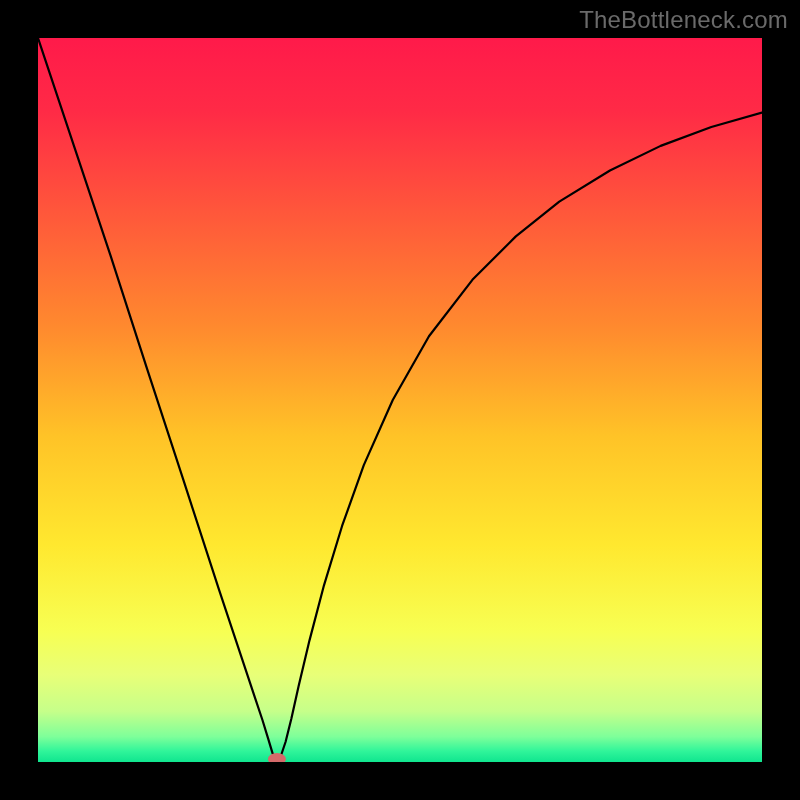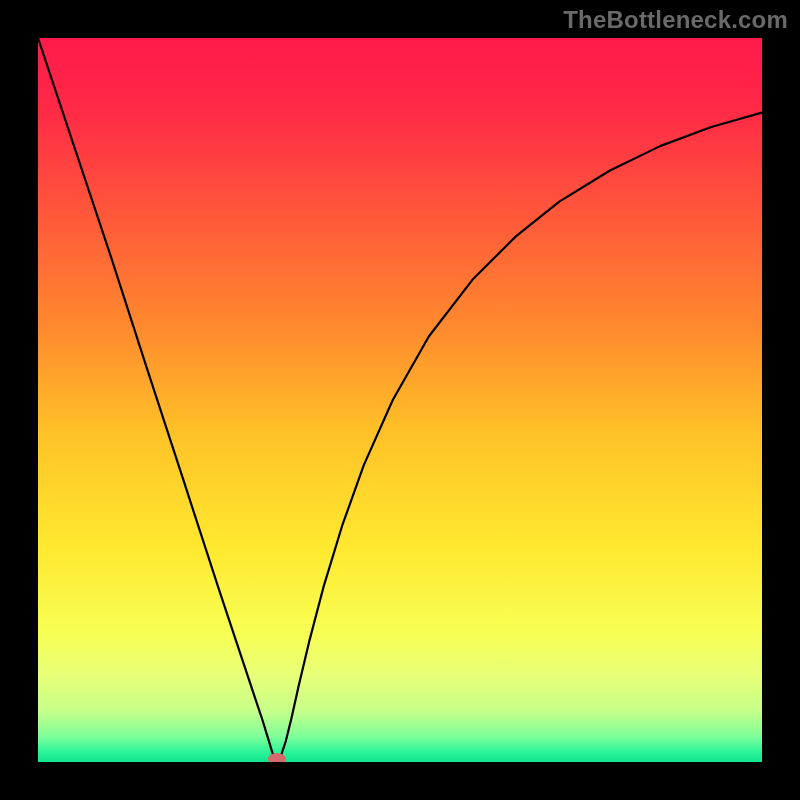--- a/index.html
+++ b/index.html
@@ -16,21 +16,21 @@
     width: 800px;
     height: 800px;
     background: #000;
   }
   .watermark {
     position: absolute;
     top: 6px;
     right: 12px;
     color: #6a6a6a;
     font-size: 24px;
-    font-weight: 700;
+    font-weight: 400;
     letter-spacing: 0.2px;
   }
   .plot-wrap {
     position: absolute;
     left: 38px;
     top: 38px;
     width: 724px;
     height: 724px;
     background: #000;
   }

